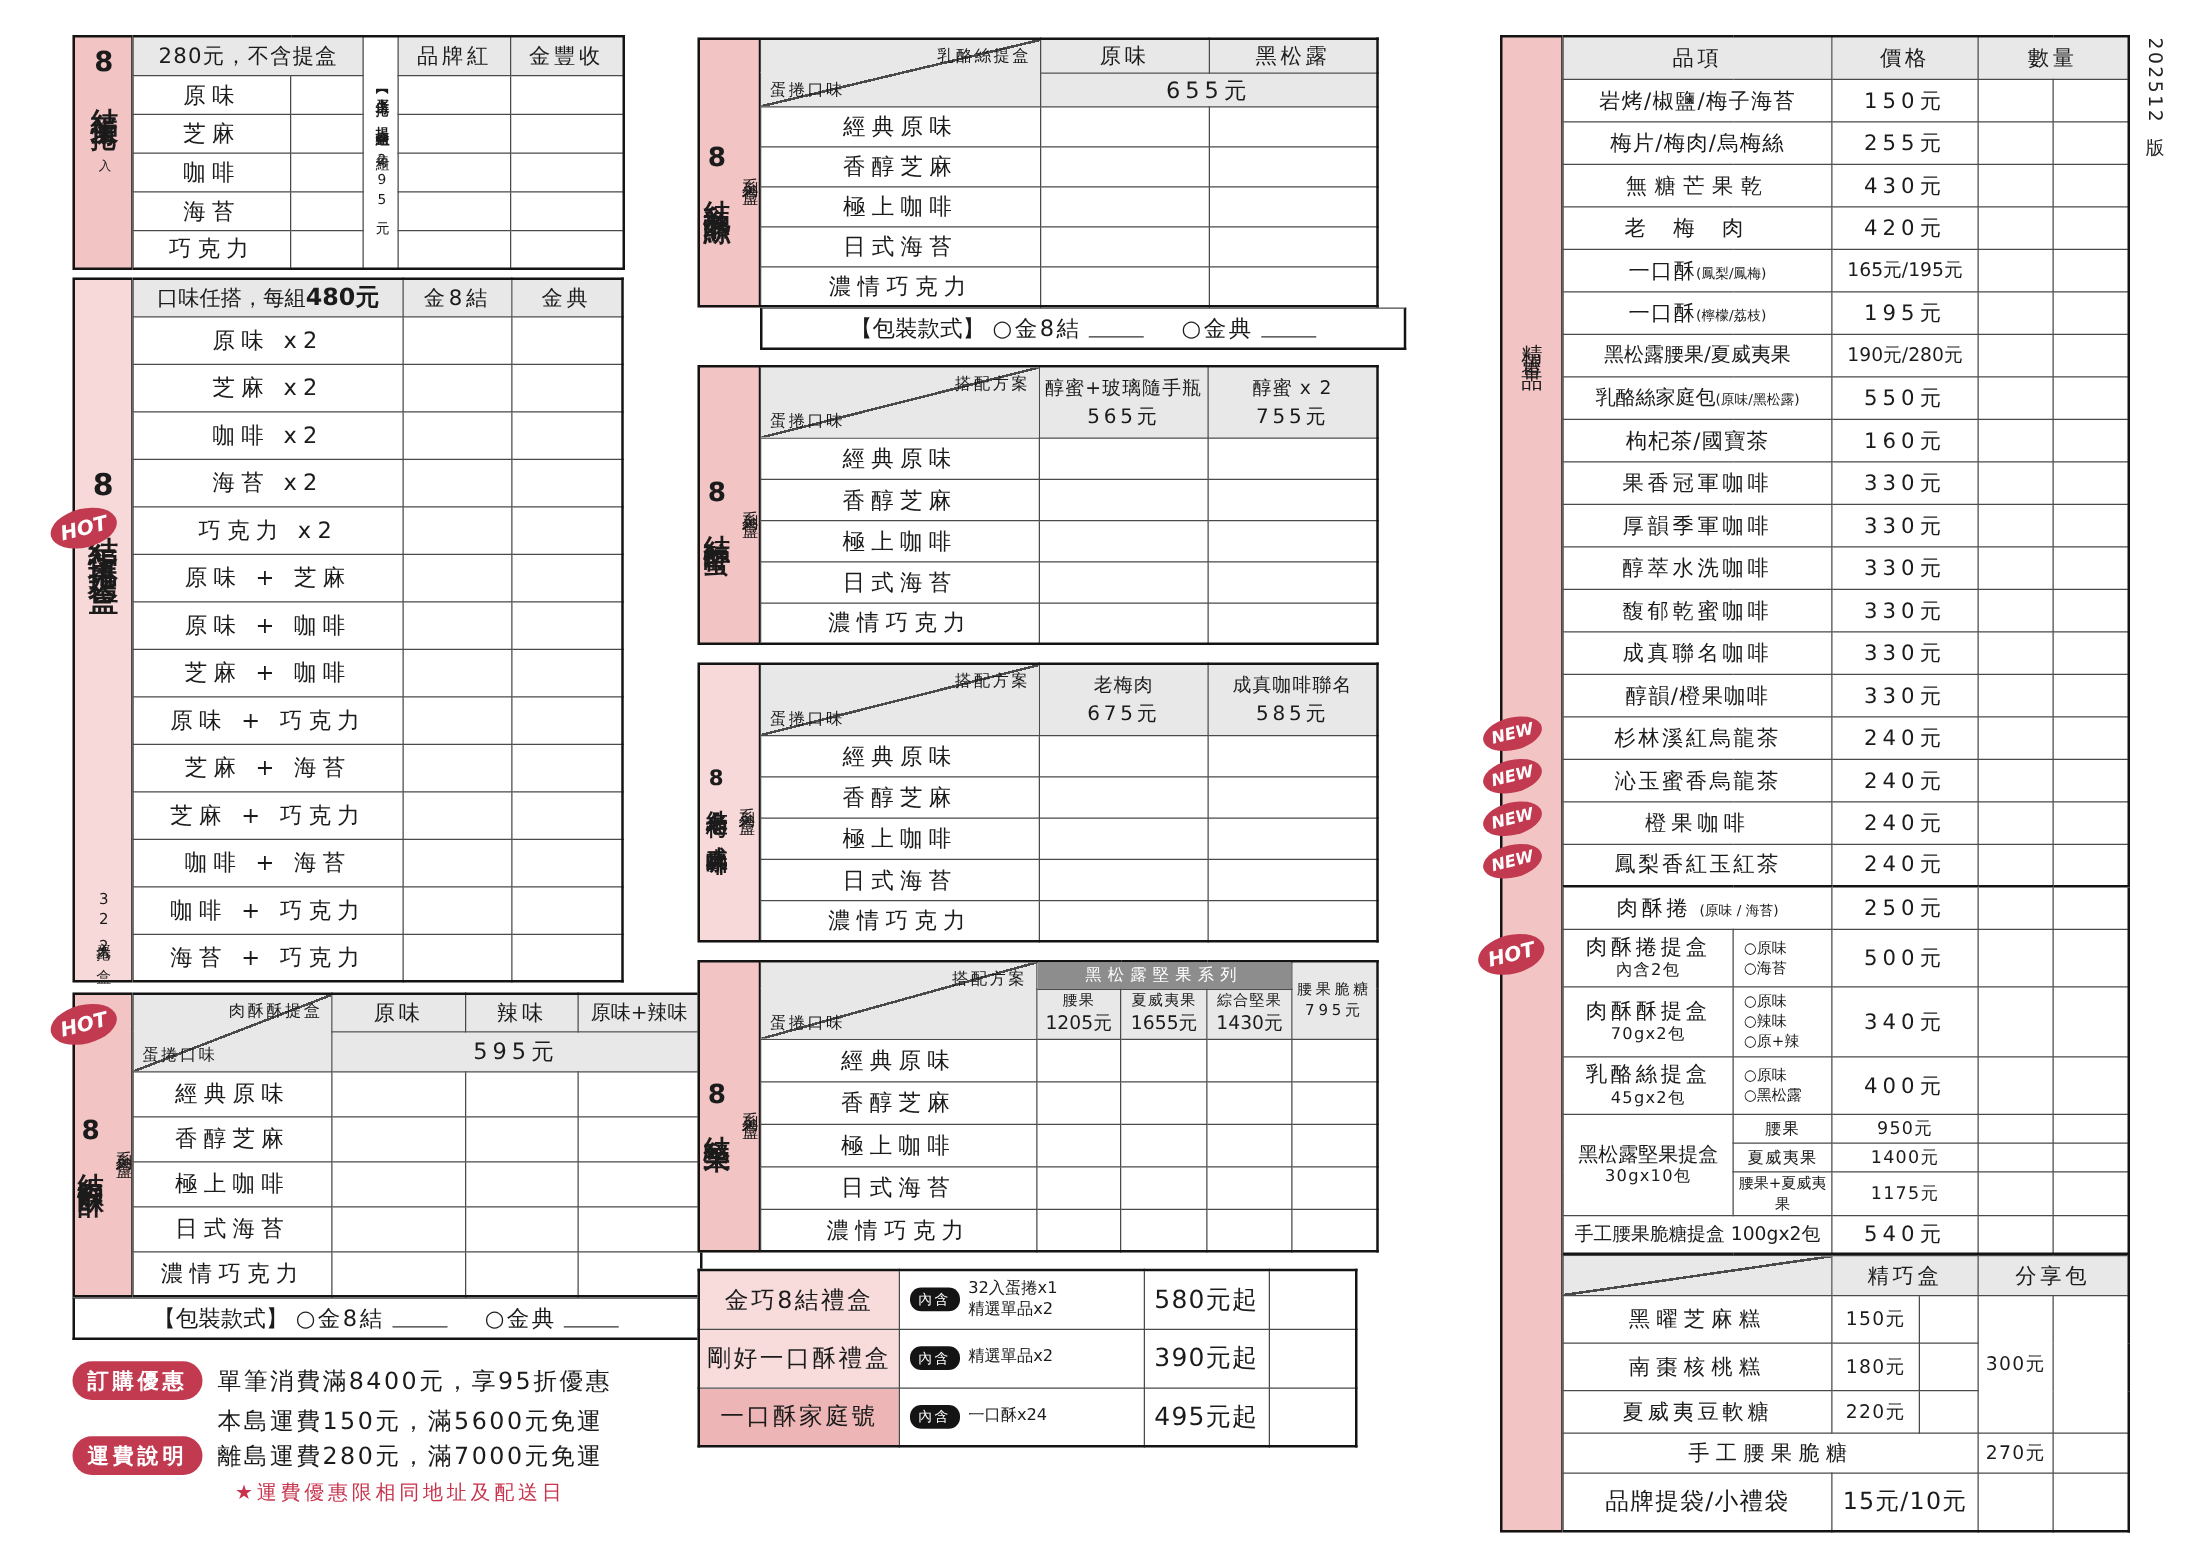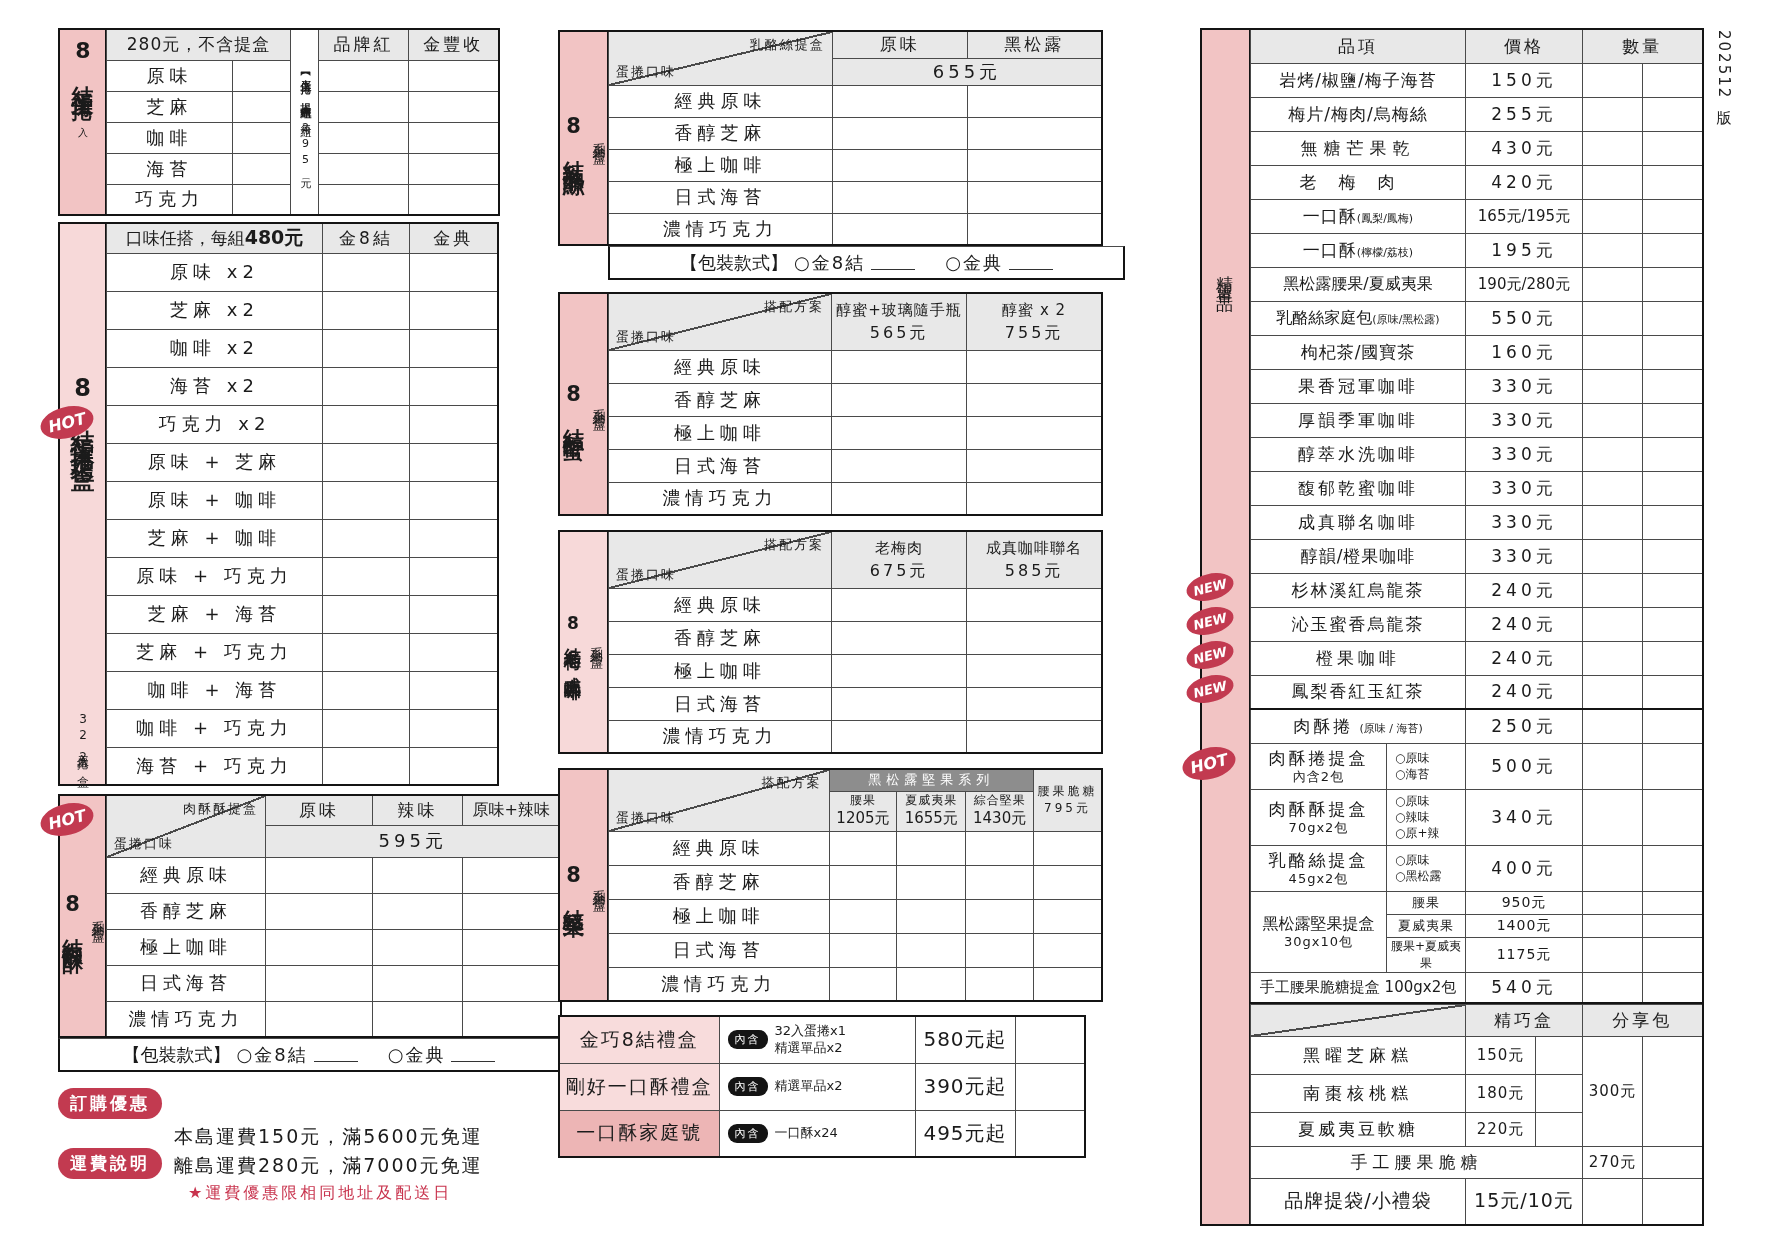--- a/index.html
+++ b/index.html
@@ -328,20 +328,21 @@
       <span class="opt">○金8結</span>
         <span class="ul"></span>
       <span class="opt" style="margin-left:24px">○金典</span>
         <span class="ul"></span>
     </div>
   </div>
 
   <div class="notes">
     <div class="nrow">
       <span class="pill">訂購優惠</span>
+      <span class="ntext">單筆消費滿8400元，享95折優惠</span>
     </div>
     <div class="nrow">
       <span class="pill">運費說明</span>
       <div class="ntext">
         <div>本島運費150元，滿5600元免運</div>
         <div>離島運費280元，滿7000元免運</div>
       </div>
     </div>
     <div class="nnote">★運費優惠限相同地址及配送日</div>
   </div>

